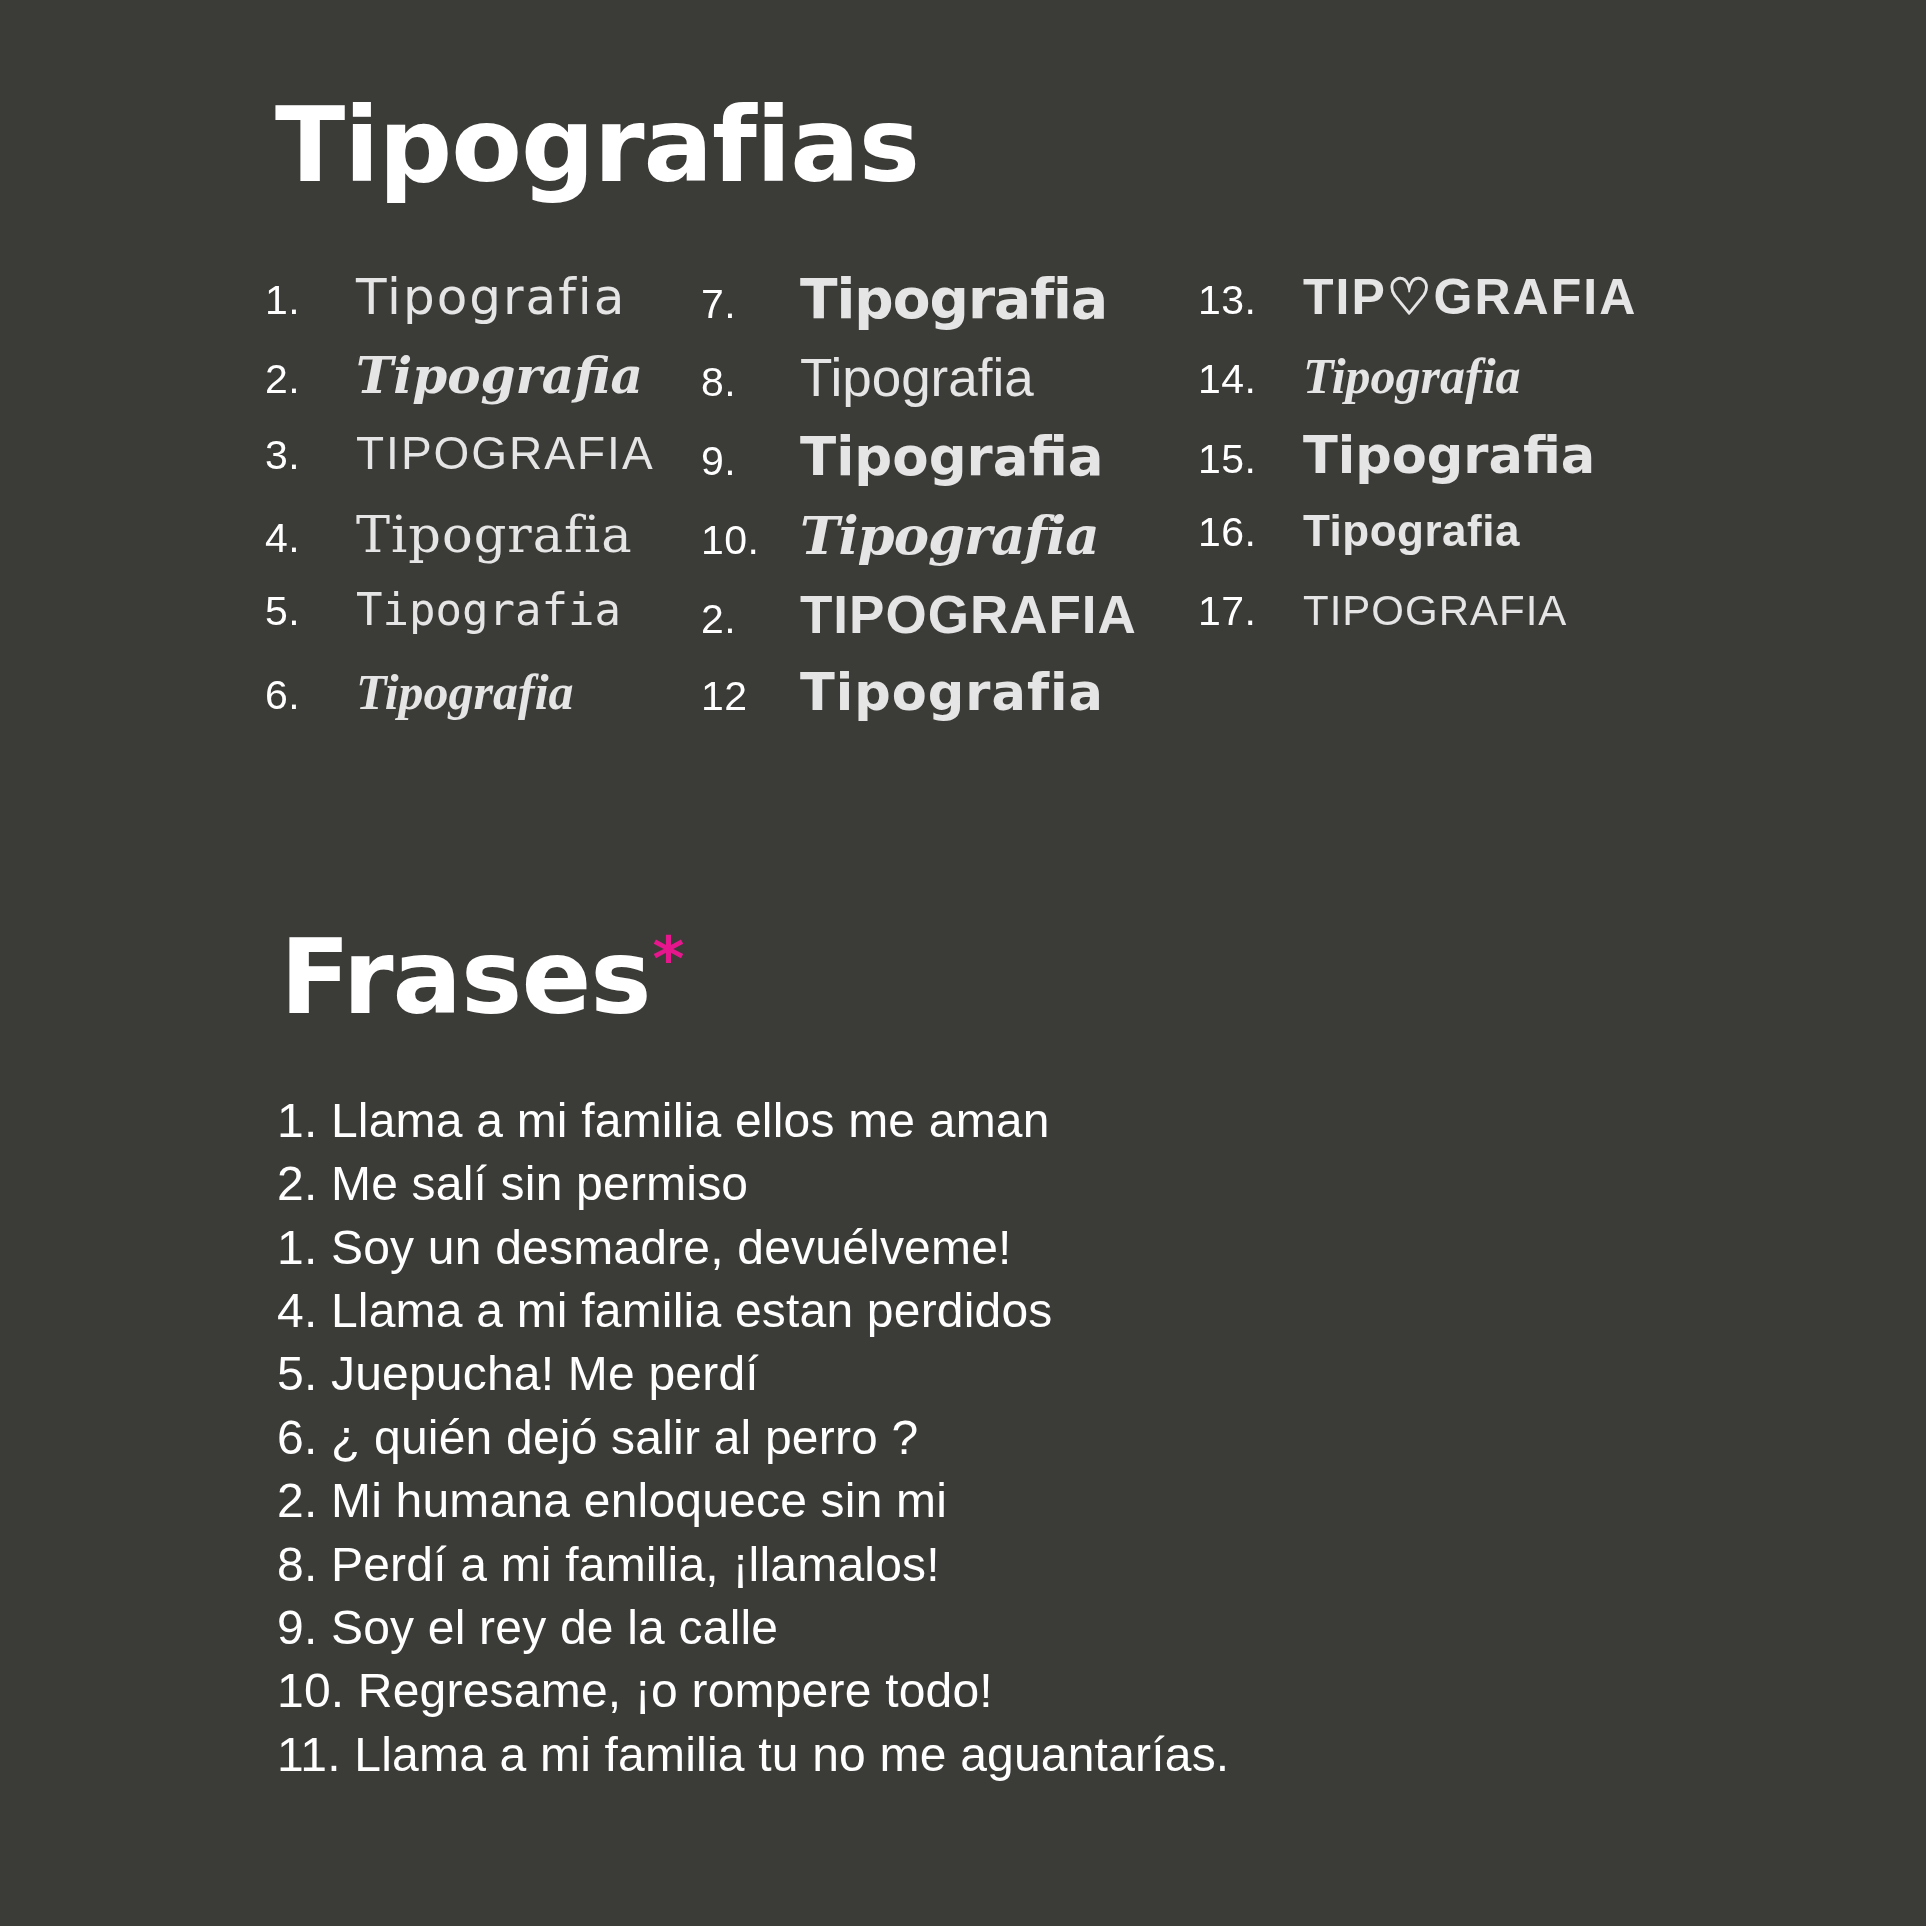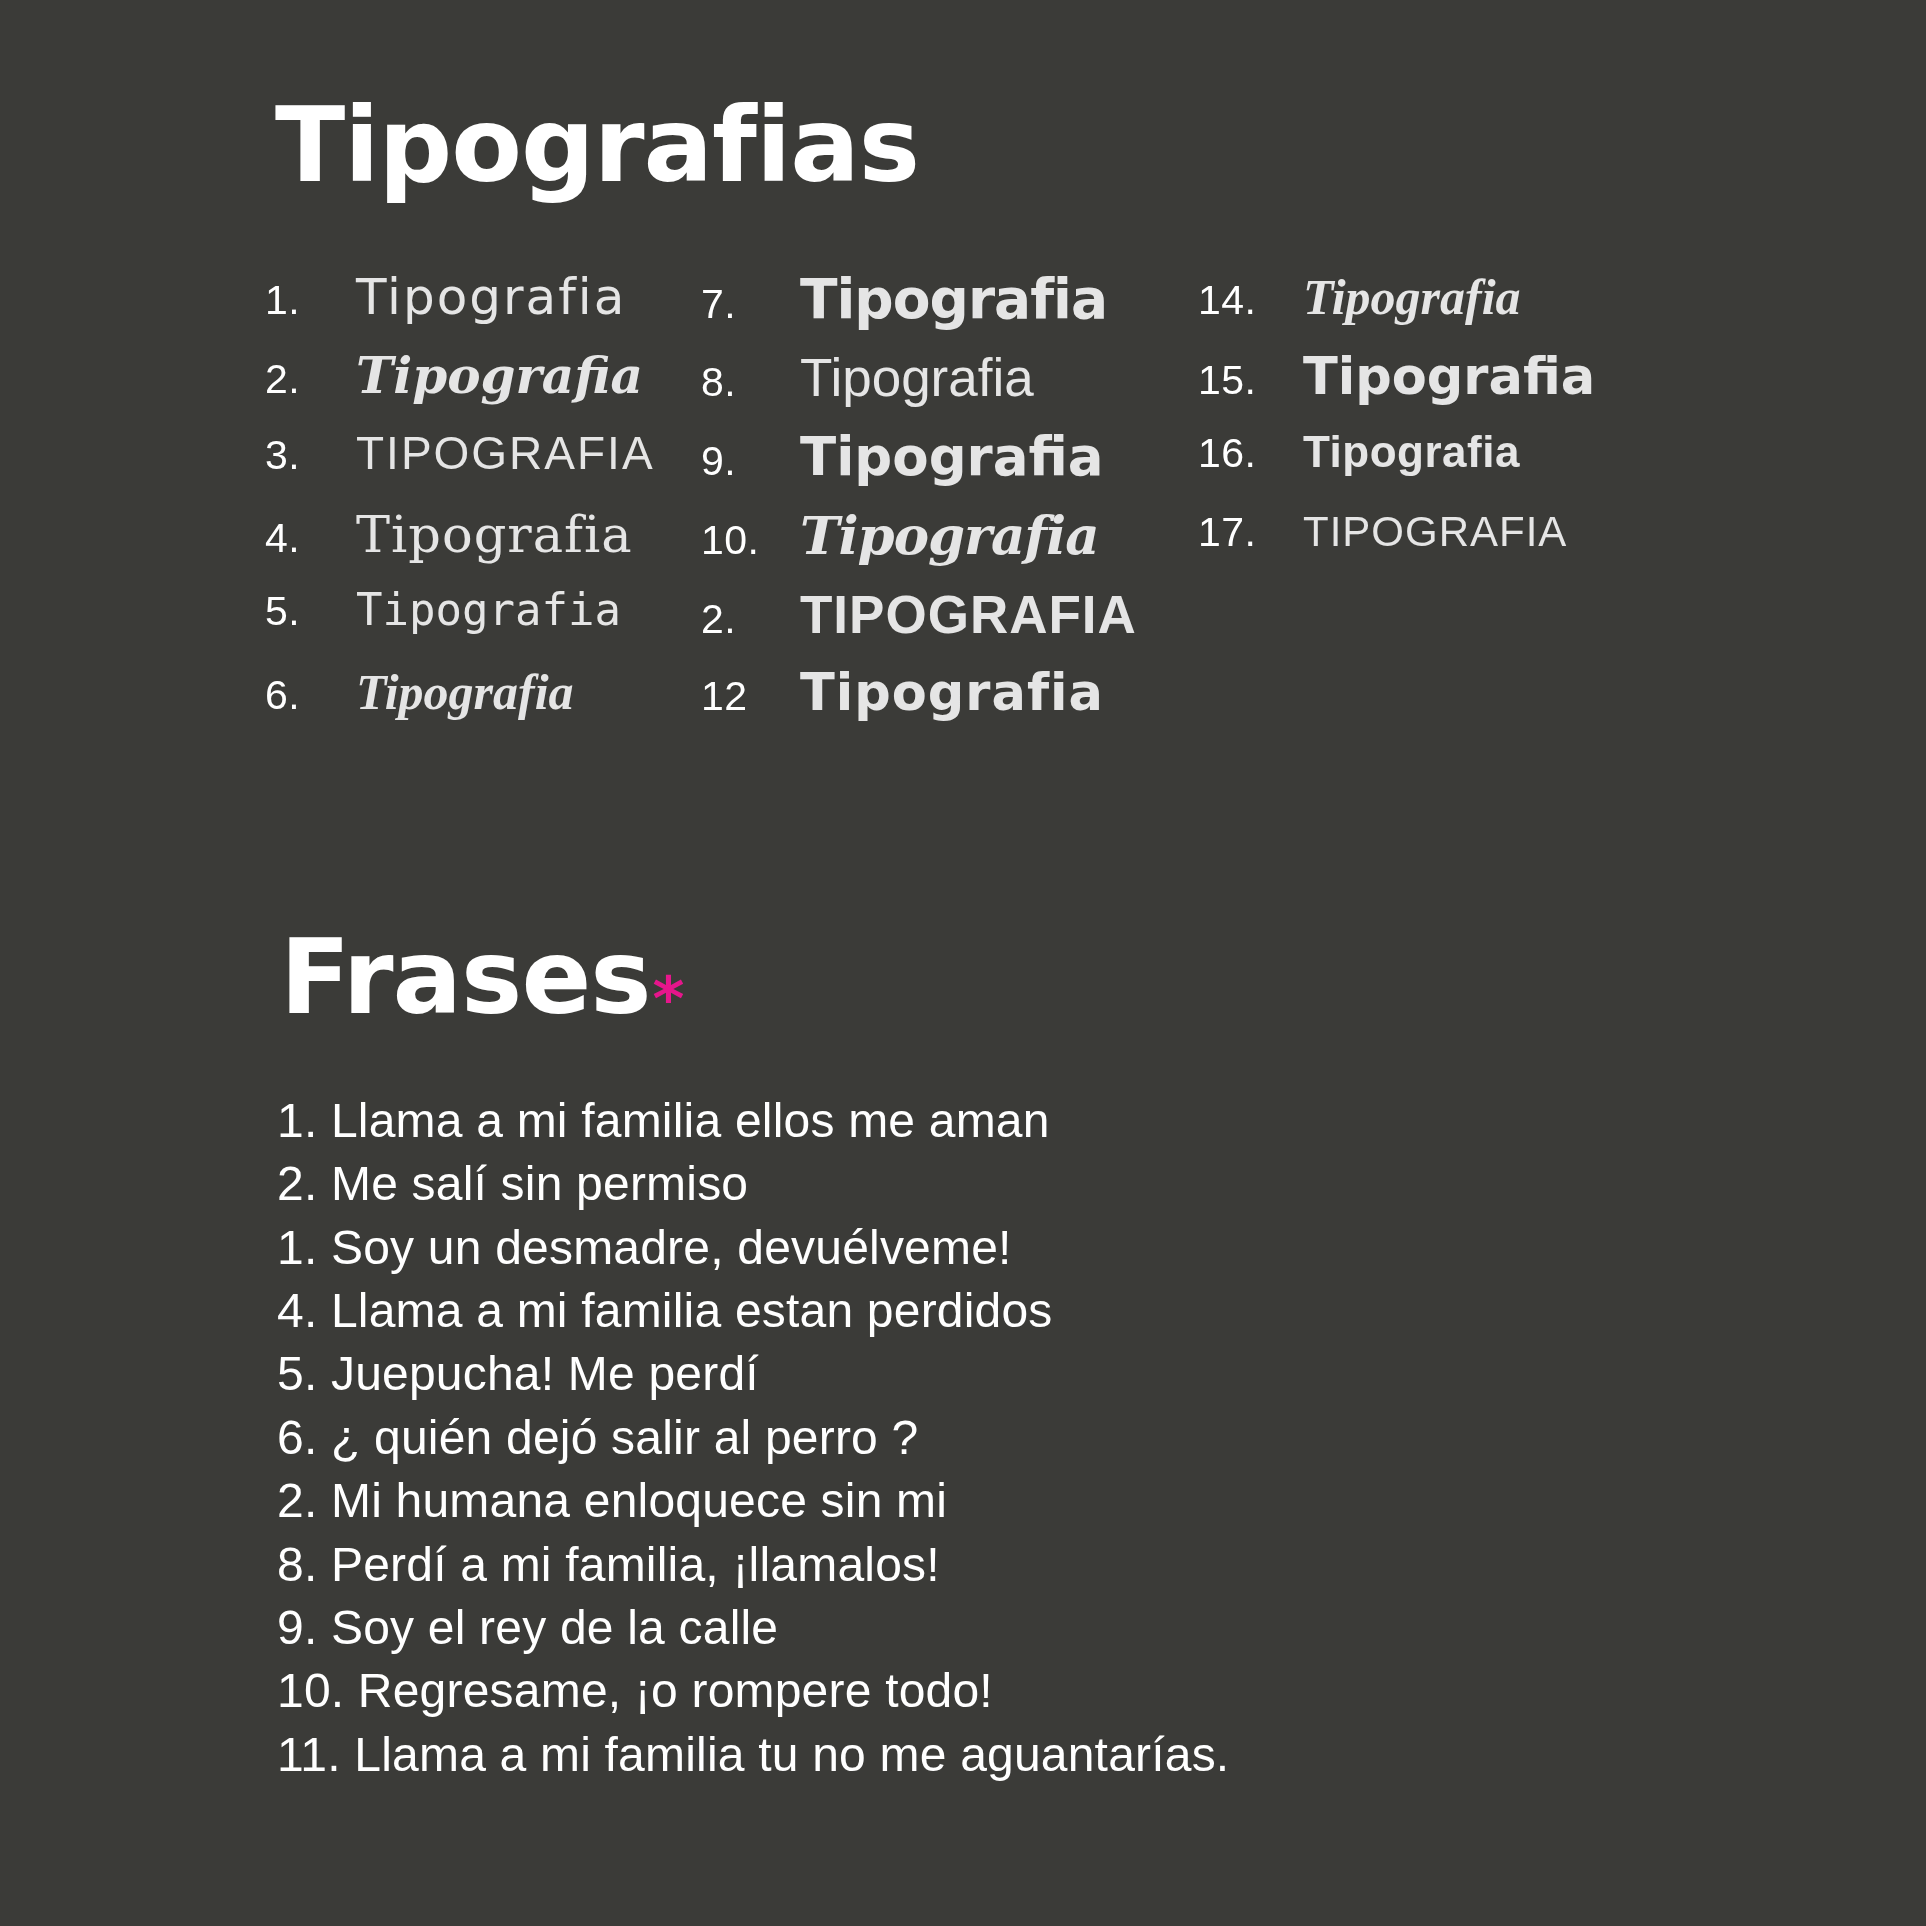--- a/index.html
+++ b/index.html
@@ -32,21 +32,21 @@
     letter-spacing: -1px;
     line-height: 1;
     color: #ffffff;
     font-family: "DejaVu Sans", sans-serif;
   }
   .heading-frases-wrap {
     position: absolute;
     left: 280px;
     top: 926px;
     display: flex;
-    align-items: flex-end;
+    align-items: flex-start;
   }
   .heading-frases {
     font-size: 103px;
     font-weight: bold;
     line-height: 1;
     letter-spacing: -1px;
     color: #ffffff;
     font-family: "DejaVu Sans", sans-serif;
   }
   .asterisk {
@@ -193,20 +193,24 @@
         <span class="typo-sample s11">TIPOGRAFIA</span>
       </div>
       <div class="typo-row">
         <span class="typo-num">12</span>
         <span class="typo-sample s12">Tipografia</span>
       </div>
     </div>
 
     <div class="typo-col col-3">
       <div class="typo-row">
+        <span class="typo-num">13.</span>
+        <span class="typo-sample s13">TIP♡GRAFIA</span>
+      </div>
+      <div class="typo-row">
         <span class="typo-num">14.</span>
         <span class="typo-sample s14">Tipografia</span>
       </div>
       <div class="typo-row">
         <span class="typo-num">15.</span>
         <span class="typo-sample s15">Tipografia</span>
       </div>
       <div class="typo-row">
         <span class="typo-num">16.</span>
         <span class="typo-sample s16">Tipografia</span>

